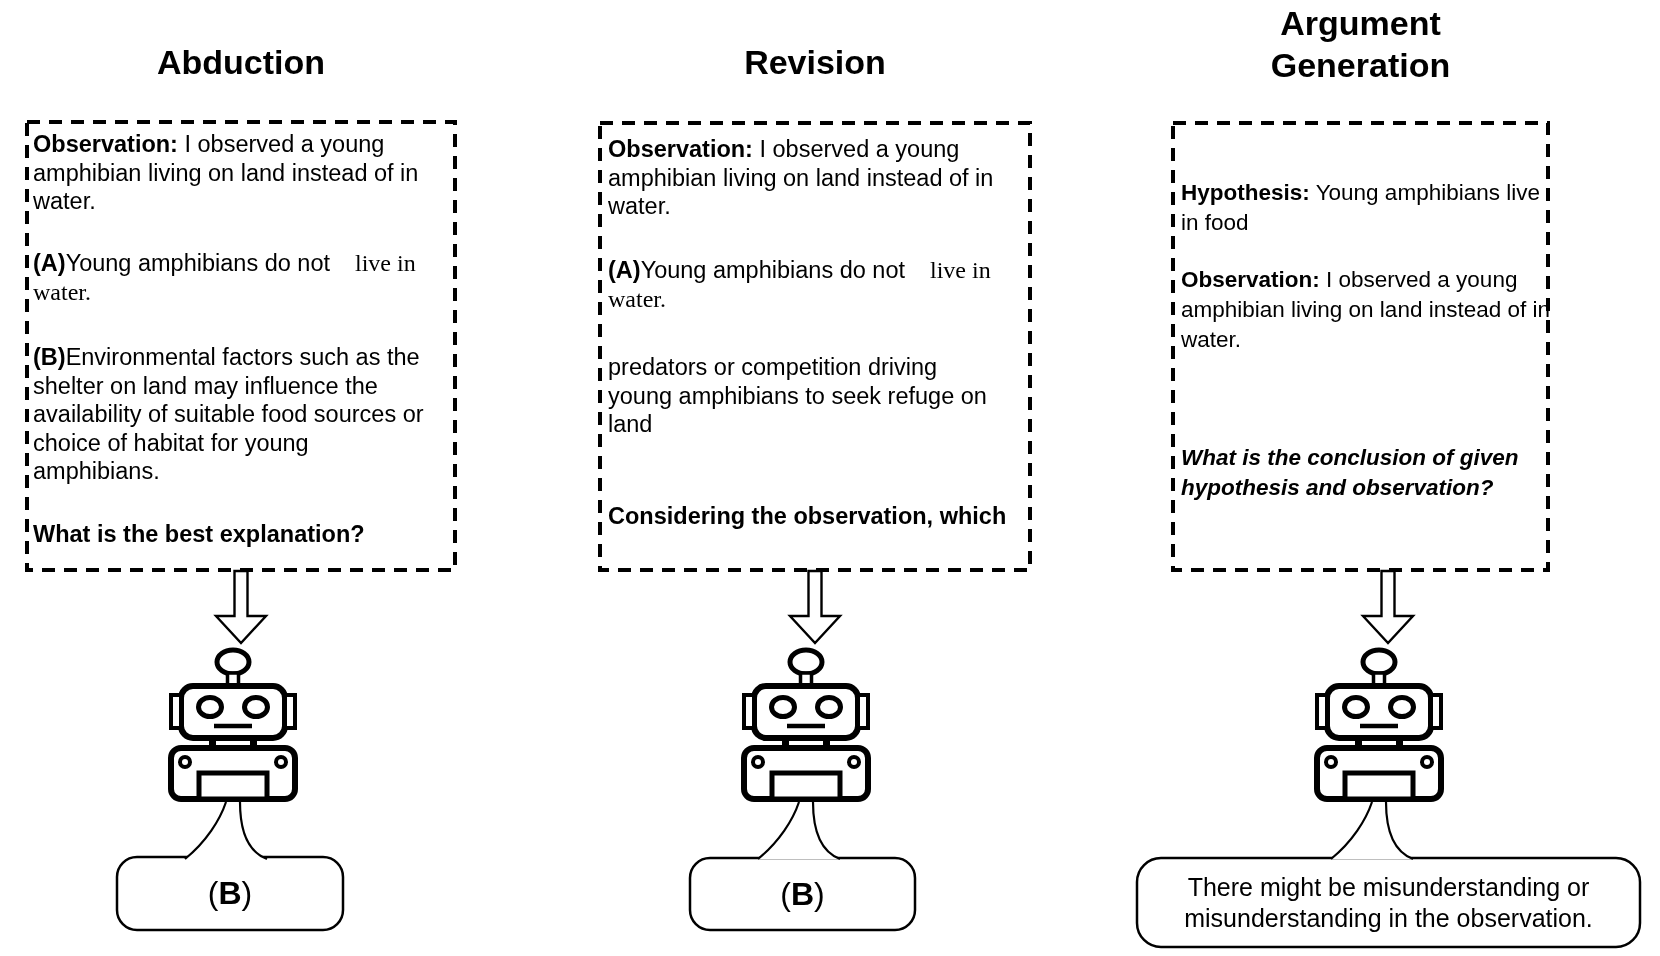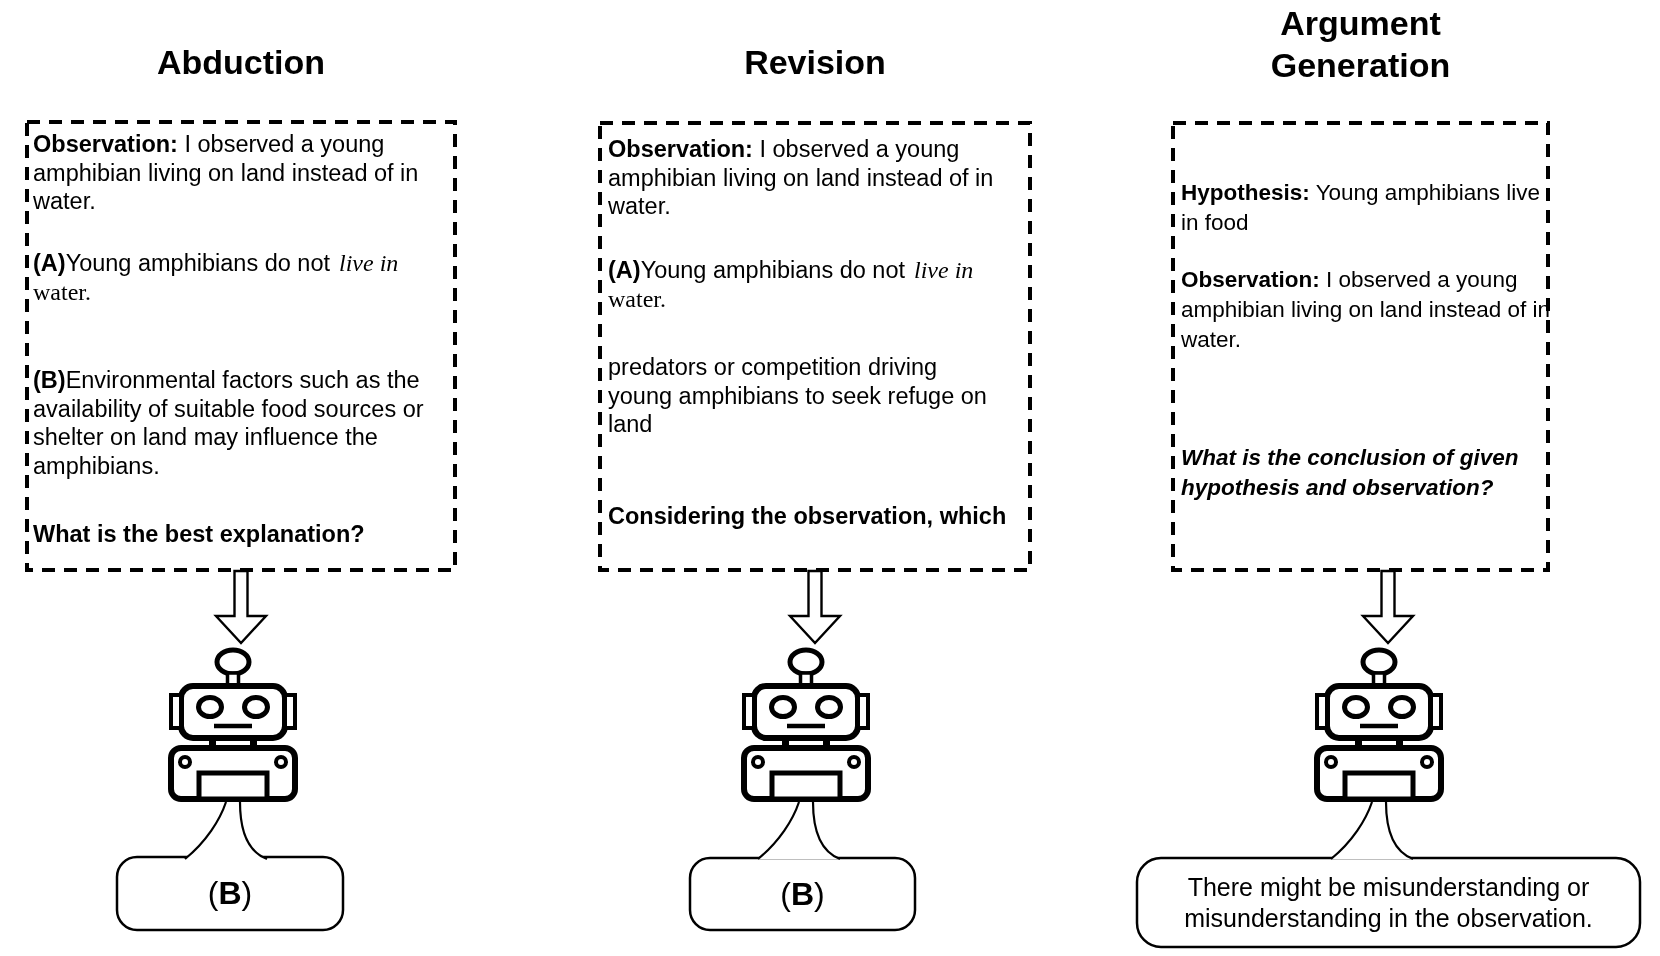--- a/index.html
+++ b/index.html
@@ -16,21 +16,21 @@
   .ml{stroke:#000;stroke-width:4.5;}
   .arrow{fill:#fff;stroke:#000;stroke-width:2.4;}
   .tailfill{fill:#fff;stroke:none;}
   .tailedge{fill:none;stroke:#000;stroke-width:2.2;}
   
   .coltitle{position:absolute;font-weight:bold;font-size:34px;line-height:42px;text-align:center;}
   .block{position:absolute;font-size:23.5px;line-height:28.5px;white-space:nowrap;}
   .block.c3{font-size:22.5px;line-height:30px;}
   .bd{font-weight:bold;}
   .sf{font-family:"Liberation Serif","DejaVu Serif",serif;font-size:24px;}
-  .gap{margin-left:9px;font-style:italic;}
+  .gap{margin-left:25px;}
   .bubble-label{position:absolute;display:flex;align-items:center;justify-content:center;font-size:32px;}
   .bubble-label .bd{font-size:32px;}
   .bubble-label.wide{flex-direction:column;font-size:25px;line-height:31px;text-align:right;}
 </style>
 </head>
 <body>
 
 <svg class="layer" width="1660" height="956" viewBox="0 0 1660 956">
   <defs>
     <g id="robot">
@@ -91,24 +91,25 @@
 
 <div class="block" style="left:33px;top:130px;">
   <div><span class="bd">Observation:</span><span> I observed a young</span></div>
   <div><span>amphibian living on land instead of in</span></div>
   <div><span>water.</span></div>
 </div>
 <div class="block" style="left:33px;top:249px;">
   <div><span class="bd">(A)</span><span>Young amphibians do not</span><span class="sf gap">live in</span></div>
   <div><span class="sf">water.</span></div>
 </div>
-<div class="block" style="left:33px;top:343px;margin-top:23px;">
+<div class="block" style="left:33px;top:343px;">
   <div><span class="bd">(B)</span><span>Environmental factors such as the</span></div>
+  <div><span>shelter on land may influence the</span></div>
   <div><span>availability of suitable food sources or</span></div>
-  <div><span>shelter on land may influence the</span></div>
+  <div><span>choice of habitat for young</span></div>
   <div><span>amphibians.</span></div>
 </div>
 <div class="block" style="left:33px;top:520px;">
   <div><span class="bd">What is the best explanation?</span></div>
 </div>
 
 <div class="block" style="left:608px;top:135px;">
   <div><span class="bd">Observation:</span><span> I observed a young</span></div>
   <div><span>amphibian living on land instead of in</span></div>
   <div><span>water.</span></div>

